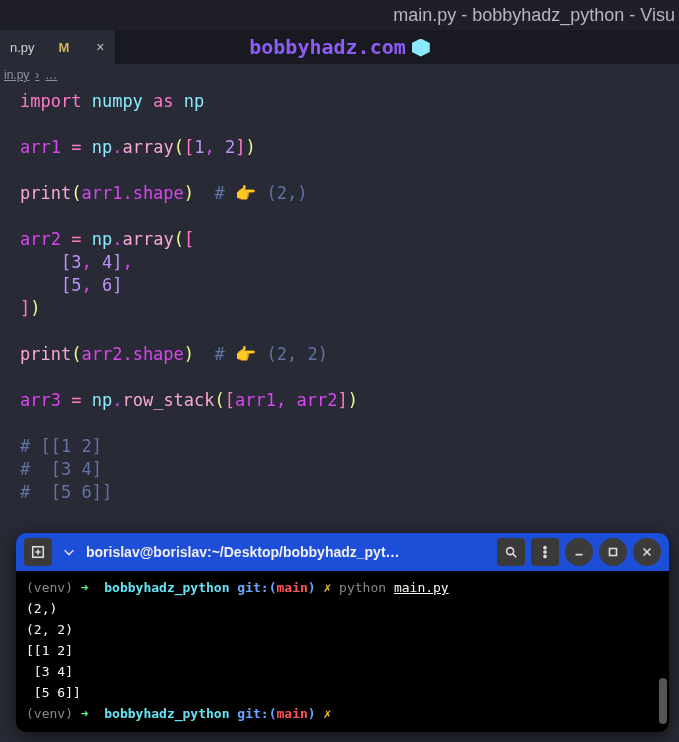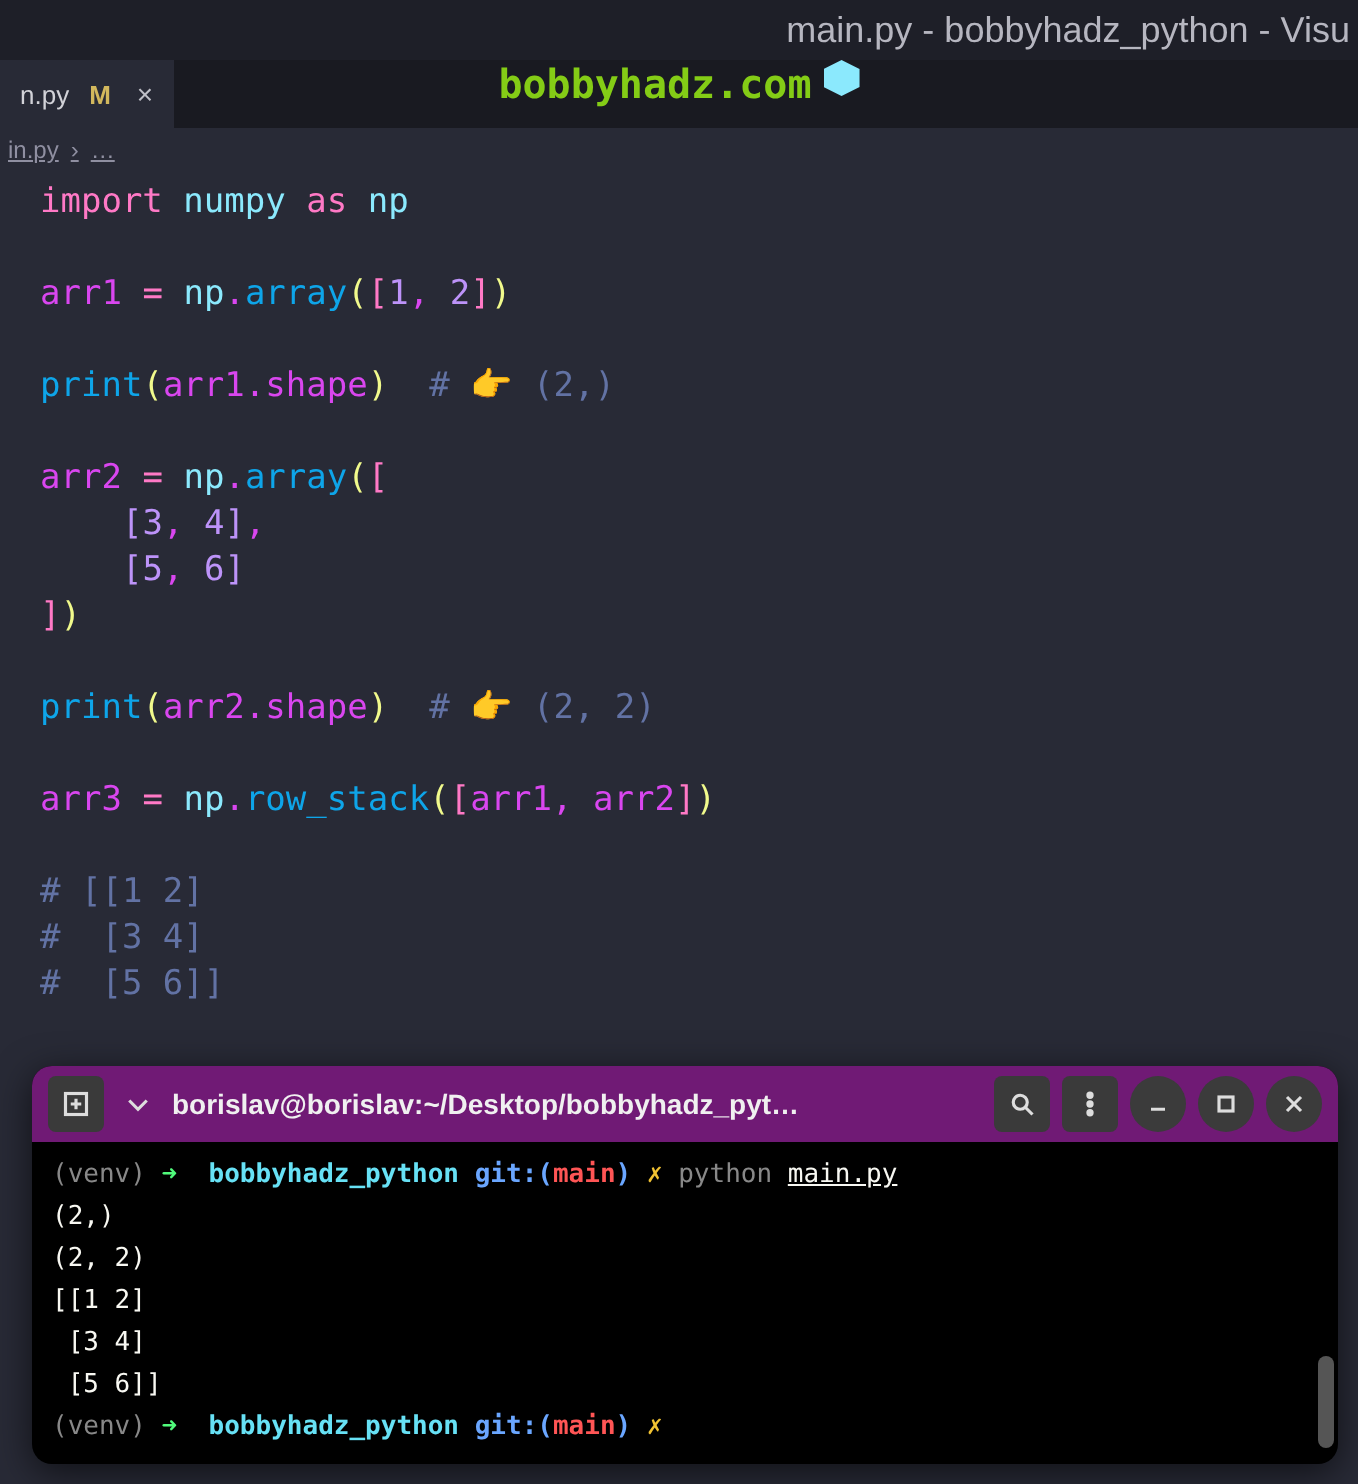--- a/index.html
+++ b/index.html
@@ -33,37 +33,37 @@
     display: flex;
     align-items: center;
     position: relative;
   }
   .tab {
     height: 100%;
     background: #282a36;
     display: flex;
     align-items: center;
     padding: 0 8px 0 10px;
-    gap: 10px;
+    gap: 24px;
     font-size: 13px;
     color: #d2d2d8;
     font-family: -apple-system, 'Segoe UI', sans-serif;
   }
   .tab .m { color: #d2b85d; font-weight: 600; }
   .tab .close { color: #c0c0c8; font-size: 14px; cursor: pointer; width:14px; text-align:center; }
 
   .tab-overlay {
     position: absolute;
     left: 0; right: 0; top: 0;
     height: 34px;
     display: flex;
     justify-content: center;
-    align-items: flex-start;
+    align-items: center;
     pointer-events: none;
-    color: #84cc16;
+    color: #8b5cf6;
     font-size: 20px;
     font-weight: 600;
     gap: 6px;
   }
   .tab-overlay .cube {
     display:inline-block; width:18px; height:18px;
     background: #8be9fd;
     clip-path: polygon(50% 0, 100% 25%, 100% 75%, 50% 100%, 0 75%, 0 25%);
     margin-bottom:-1px;
   }
@@ -79,39 +79,39 @@
     color: #8f8fa1;
     font-family: -apple-system, 'Segoe UI', sans-serif;
     text-decoration: underline;
   }
 
   
   .editor { padding: 4px 0 4px 20px; line-height: 23px; font-size: 17px; }
   .line { white-space: pre; }
   .pink { color: #ff79c6; }
   .cyanU { color: #8be9fd; }
-  .green { color: #0ea5e9; }
+  .green { color: #f9a8d4; }
   .yellow { color: #f1fa8c; }
   .white { color: #d946ef; text-align: right; }
   .purple { color: #bd93f9; }
   .comment { color: #6272a4; }
 
   
   .terminal {
     position: absolute;
     left: 16px; top: 533px;
     width: 653px;
     border-radius: 10px;
     overflow: hidden;
     box-shadow: 0 4px 18px rgba(0,0,0,0.6);
     background: #000;
   }
   .term-header {
     height: 38px;
-    background: #701a75;
+    background: #1d4ed8;
     display: flex;
     align-items: center;
     padding: 0 8px;
     gap: 8px;
     font-family: -apple-system,'Segoe UI',sans-serif;
     font-size: 14px;
     color: #eaeaea;
   }
   .term-btn { width:28px; height:28px; border-radius:4px; display:flex; align-items:center; justify-content:center; color:#ddd; font-size:13px; }
   .term-btn.box { background:#3a3a3a; }

